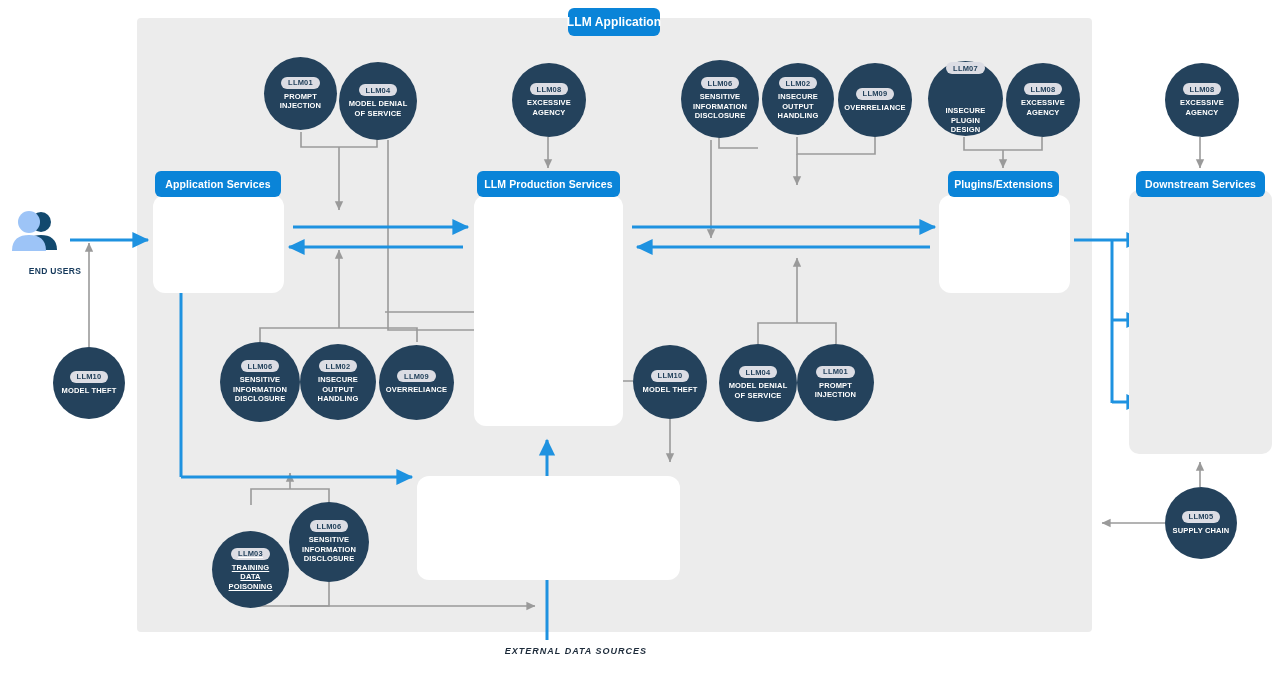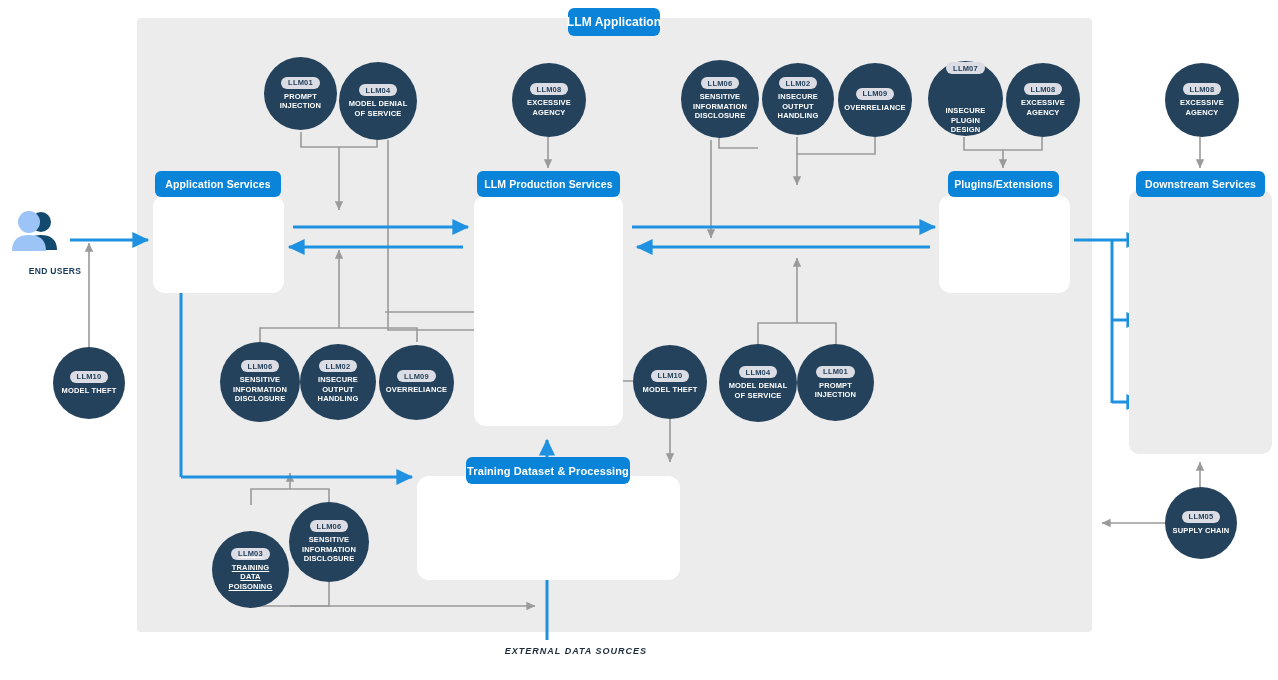--- a/index.html
+++ b/index.html
@@ -259,23 +259,20 @@
     <svg width="44" height="42" viewBox="0 0 44 42">
       <rect x="18" y="3" width="8" height="5" rx="2" fill="#12496e"></rect>
       <path d="M4,31 C4,20 12,11 22,11 C32,11 40,20 40,31 Z" fill="#9dc4f7"></path>
       <path d="M22,14 C29,15 34,21 35,28" stroke="#ffffff" stroke-width="2.4" fill="none" stroke-linecap="round"></path>
       <rect x="3" y="31" width="38" height="5" rx="2.5" fill="#12496e"></rect>
     </svg>
   </div>
   <div class="node-label" style="left:1129px;top:419px;width:143px;">SERVICES</div>
 
   <div class="card" style="left:417px;top:476px;width:263px;height:104px;"></div>
-  <div class="pill" style="left:466px;top:457px;width:164px;height:27px;font-size:11px;">
-    <span>Training Dataset &amp; Processing</span>
-  </div>
   <div class="icon-wrap" style="left:473px;top:500px;width:48px;height:42px;">
     <svg width="48" height="42" viewBox="0 0 48 42">
       <ellipse cx="21" cy="8" rx="16" ry="6.5" fill="#12496e"></ellipse>
       <path d="M5,8 L5,20 C5,24 12,27 21,27 C30,27 37,24 37,20 L37,8 C37,12 30,15 21,15 C12,15 5,12 5,8 Z" fill="#9dc4f7"></path>
       <path d="M5,20 L5,31 C5,35 12,38 21,38 C30,38 37,35 37,31 L37,20 C37,24 30,27 21,27 C12,27 5,24 5,20 Z" fill="#9dc4f7"></path>
       <ellipse cx="21" cy="20" rx="16" ry="6" fill="#12496e"></ellipse>
       <circle cx="13" cy="19" r="1.8" fill="#12496e"></circle>
         <circle cx="19" cy="19.5" r="1.8" fill="#12496e"></circle>
       <circle cx="13" cy="31" r="1.8" fill="#12496e"></circle>
         <circle cx="19" cy="31.5" r="1.8" fill="#12496e"></circle>

